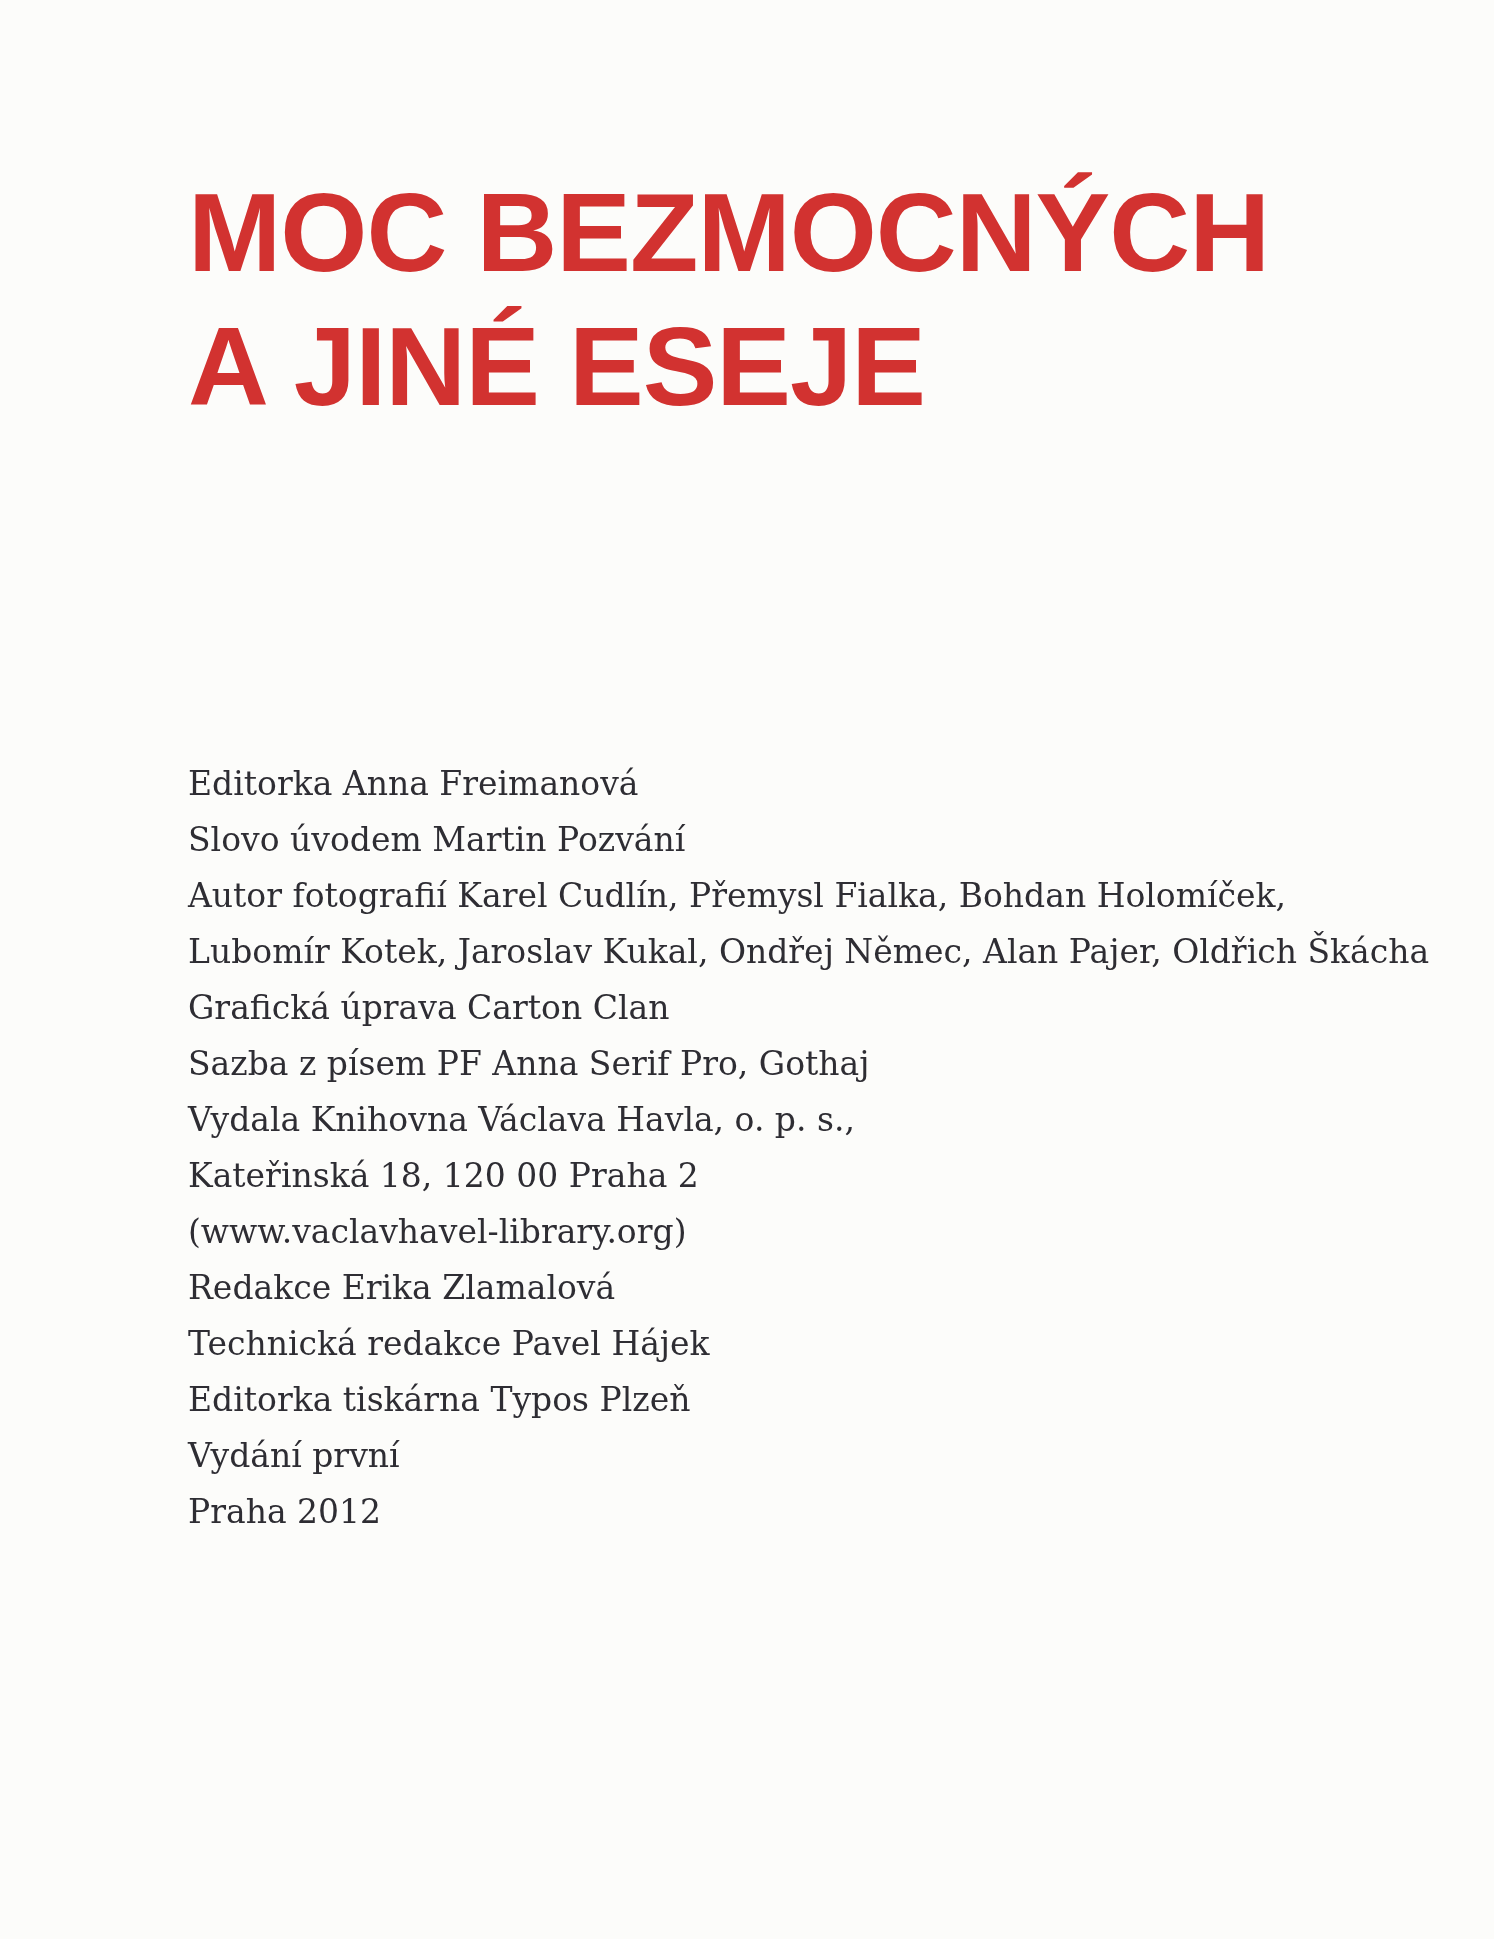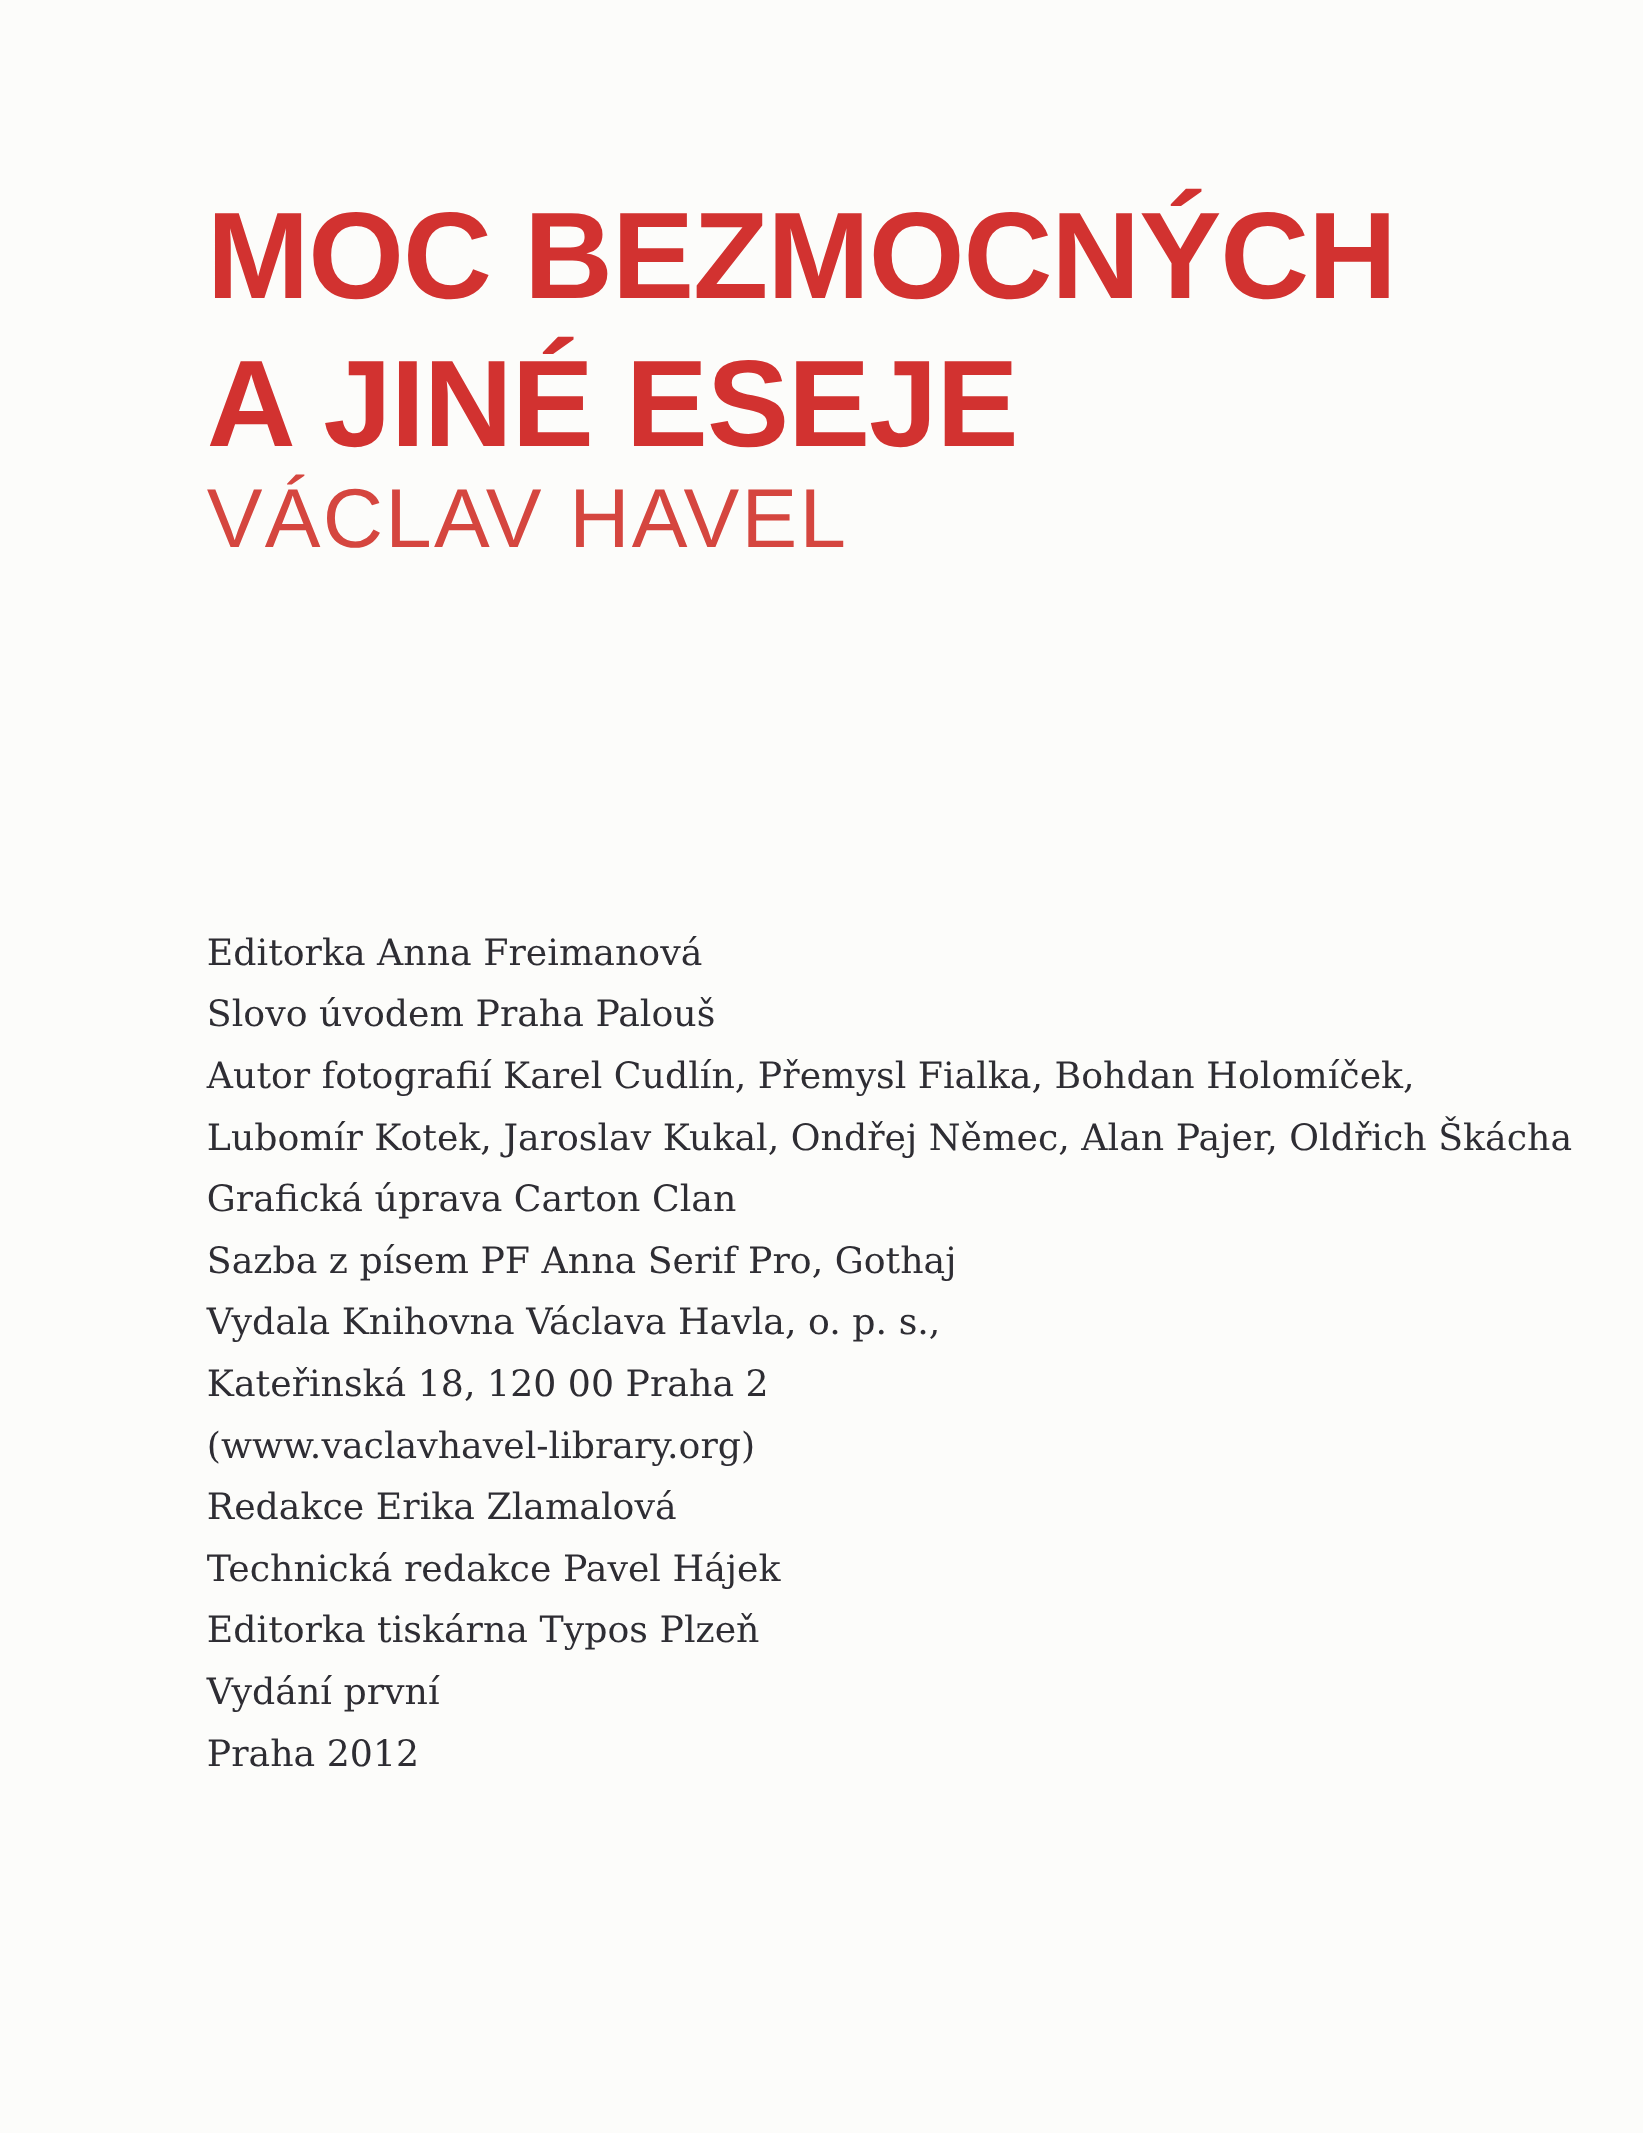--- a/index.html
+++ b/index.html
@@ -48,26 +48,25 @@
     padding: 0;
     white-space: nowrap;
   }
 </style>
 </head>
 <body>
 
 <main class="page">
   <header>
     <h1 class="title"><span>MOC BEZMOCNÝCH</span><br><span>A JINÉ ESEJE</span></h1>
-    <div class="subtitle">VÁCLAV HAVEL</div>
   </header>
 
   <section class="colophon">
     <p>Editorka Anna Freimanová</p>
-    <p>Slovo úvodem Praha Palouš</p>
+    <p>Slovo úvodem Martin Pozvání</p>
     <p>Autor fotografií Karel Cudlín, Přemysl Fialka, Bohdan Holomíček,</p>
     <p>Lubomír Kotek, Jaroslav Kukal, Ondřej Němec, Alan Pajer, Oldřich Škácha</p>
     <p>Grafická úprava Carton Clan</p>
     <p>Sazba z písem PF Anna Serif Pro, Gothaj</p>
     <p>Vydala Knihovna Václava Havla, o. p. s.,</p>
     <p>Kateřinská 18, 120 00 Praha 2</p>
     <p>(www.vaclavhavel-library.org)</p>
     <p>Redakce Erika Zlamalová</p>
     <p>Technická redakce Pavel Hájek</p>
     <p>Editorka tiskárna Typos Plzeň</p>

